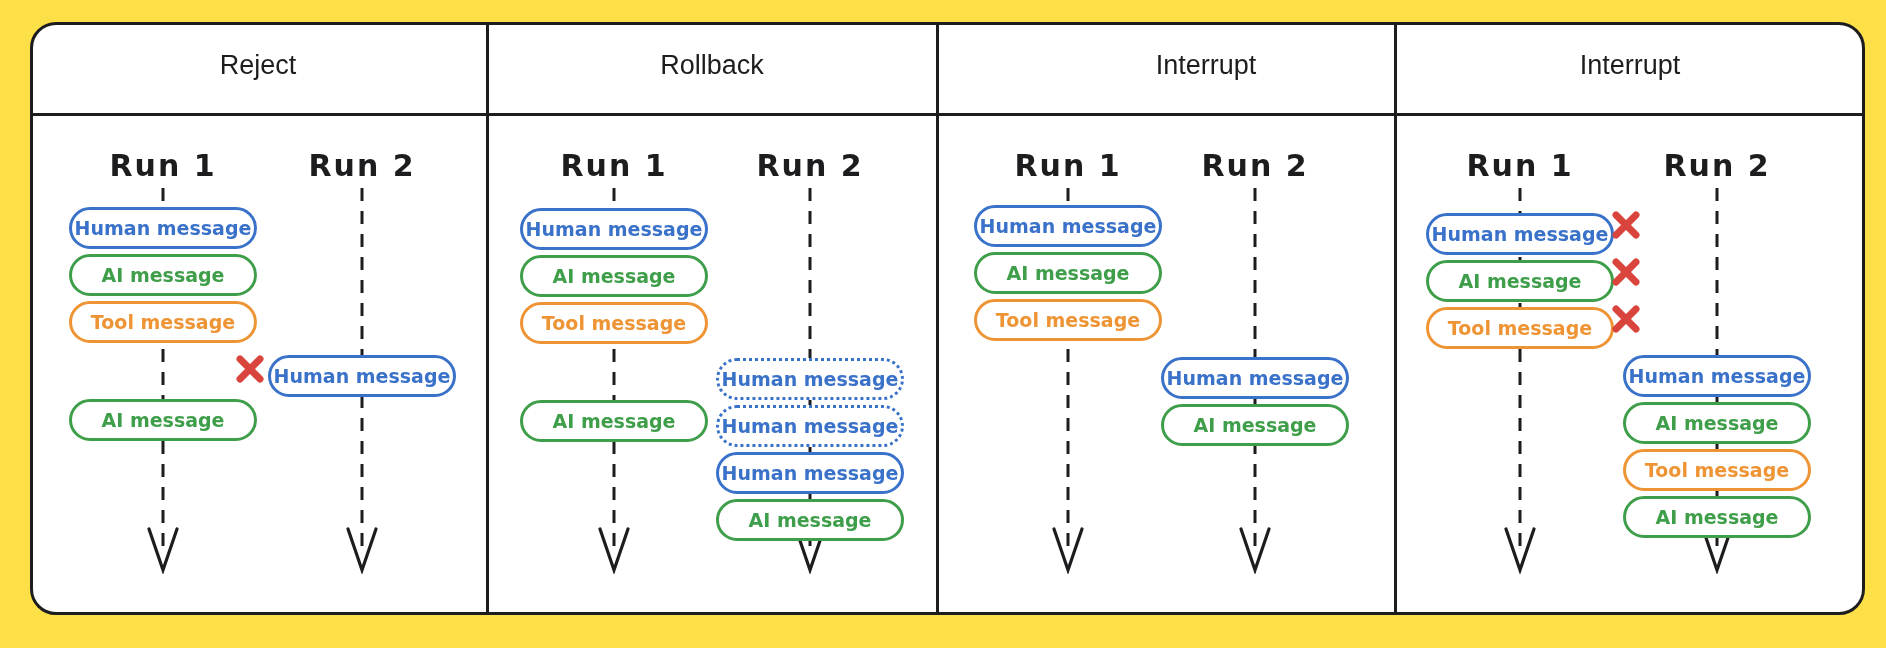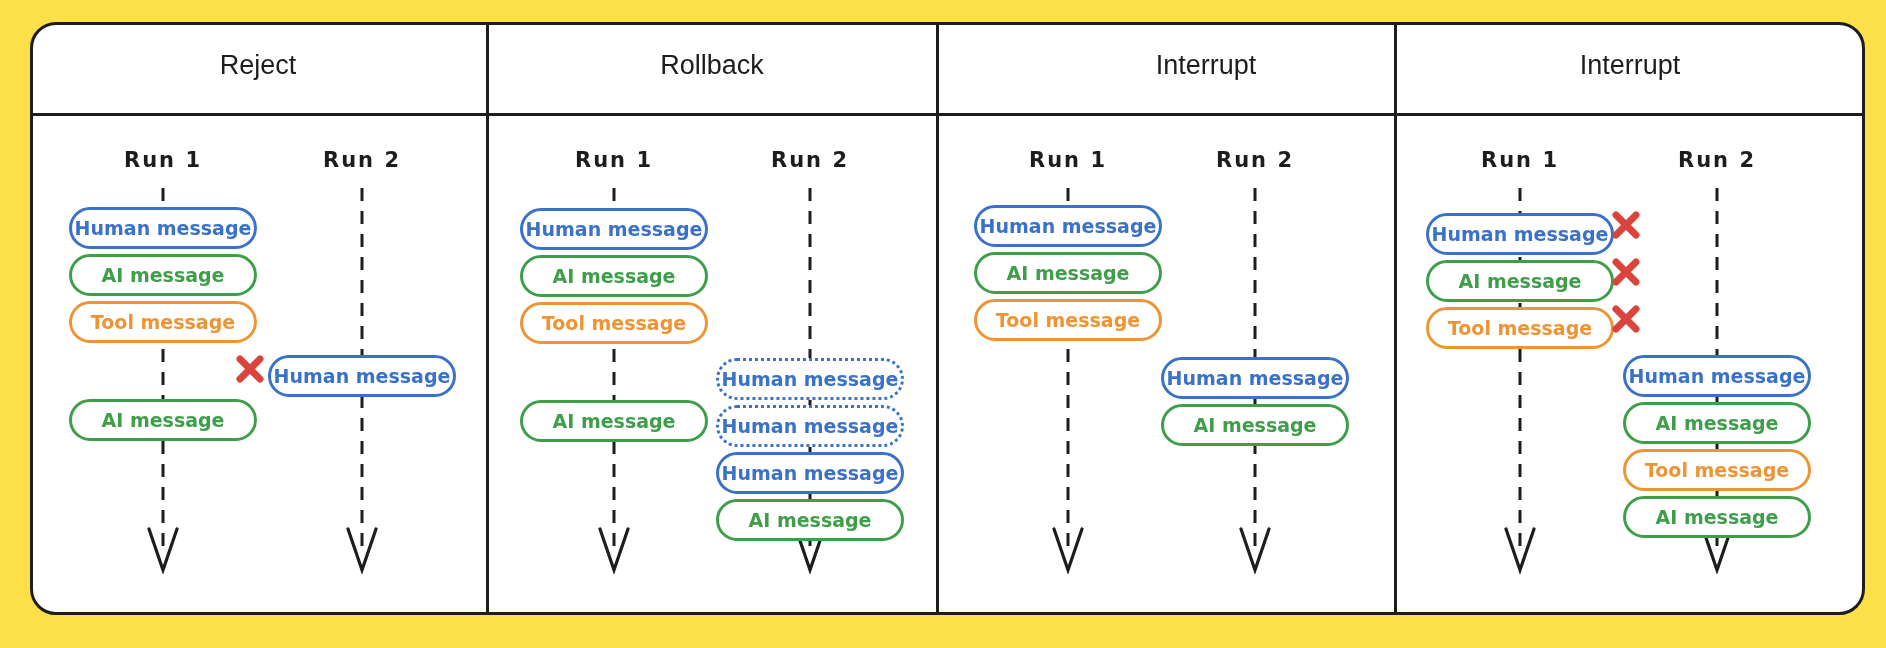--- a/index.html
+++ b/index.html
@@ -42,21 +42,21 @@
   }
   .run-lane {
     position: absolute;
     top: 130px; height: 462px; width: 210px;
     transform: translateX(-50%);
   }
   .run-label {
     position: absolute;
     top: 18px; left: 0; right: 0;
     text-align: center;
-    font-size: 21px;
+    font-size: 30px;
     font-weight: 700;
     letter-spacing: 2px;
     color: #1d1d1f;
     white-space: nowrap;
   }
   .lifeline {
     position: absolute;
     left: 50%; top: 58px;
     width: 3px; height: 362px;
     transform: translateX(-50%);

